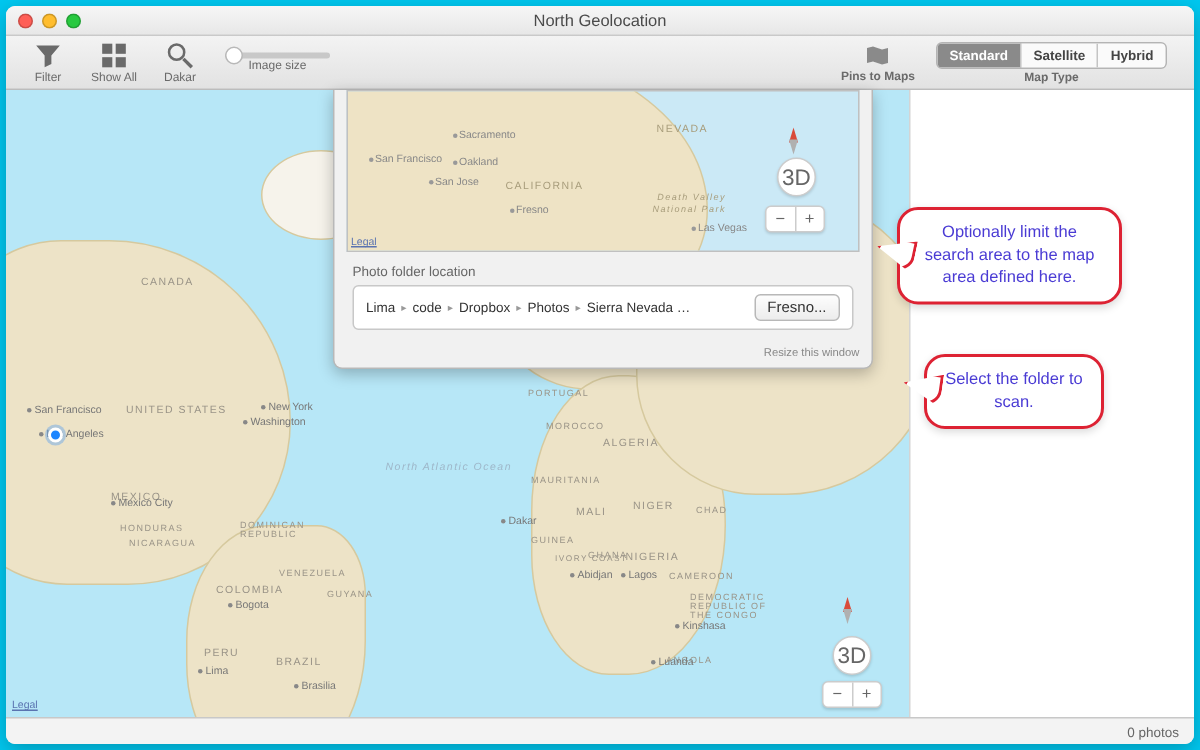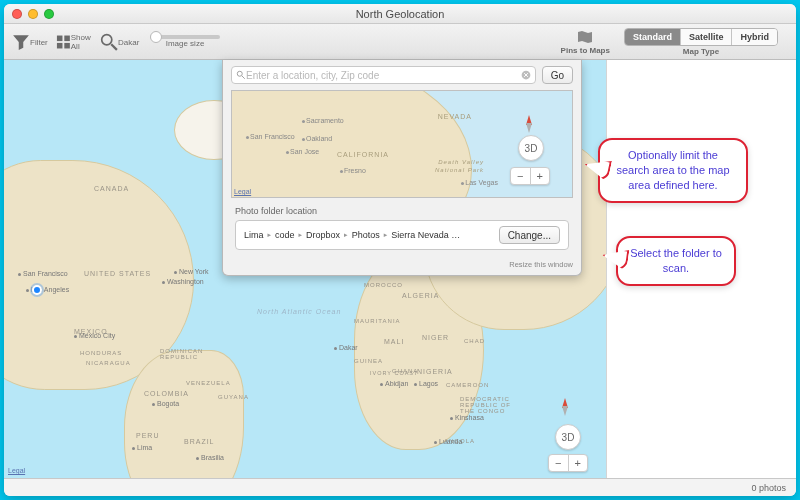--- a/index.html
+++ b/index.html
@@ -4,21 +4,21 @@
 <style>
   * { box-sizing: border-box; margin: 0; padding: 0; font-family: -apple-system, "Helvetica Neue", Arial, sans-serif; }
   body { width: 800px; height: 500px; background: #00c8f0; overflow: hidden; position: relative; }
   .window { position: absolute; top: 4px; left: 4px; right: 4px; bottom: 4px; background: #ececec; border-radius: 6px; box-shadow: 0 4px 14px rgba(0,0,0,0.25); overflow: hidden; display: flex; flex-direction: column; }
   .titlebar { height: 20px; background: linear-gradient(#f6f6f6,#e7e7e7); border-bottom: 1px solid #c9c9c9; display: flex; align-items: center; position: relative; }
   .traffic { display: flex; gap: 6px; margin-left: 8px; }
   .dot { width: 10px; height: 10px; border-radius: 50%; border: 0.5px solid rgba(0,0,0,0.2); }
   .dot.r { background: #ff5f57; } .dot.y { background: #ffbd2e; } .dot.g { background: #28c940; }
   .title { position: absolute; left: 0; right: 0; text-align: center; font-size: 11px; color: #4a4a4a; pointer-events: none; }
   .toolbar { height: 36px; background: linear-gradient(#f3f3f3,#e2e2e2); border-bottom: 1px solid #bcbcbc; display: flex; align-items: center; padding: 0 8px; gap: 4px; }
-  .tool { display: flex; flex-direction: row; align-items: center; width: 40px; }
+  .tool { display: flex; flex-direction: column; align-items: center; width: 40px; }
   .tool .ic { width: 18px; height: 18px; color: #6a6a6a; }
   .tool .lbl { font-size: 8px; color: #6a6a6a; margin-top: 1px; }
   .slider-wrap { display: flex; flex-direction: column; align-items: center; margin-left: 6px; }
   .slider { width: 70px; height: 4px; background: #c8c8c8; border-radius: 2px; position: relative; }
   .slider .knob { position: absolute; left: 0; top: -4px; width: 12px; height: 12px; background: #fff; border: 1px solid #b8b8b8; border-radius: 50%; }
   .spacer { flex: 1; }
   .seg { display: flex; border: 1px solid #b4b4b4; border-radius: 4px; overflow: hidden; height: 18px; }
   .seg div { font-size: 9px; padding: 1px 8px; background: #fafafa; color: #444; border-right: 1px solid #c4c4c4; display: flex; align-items: center; }
   .seg div:last-child { border-right: none; }
   .seg .active { background: #8a8a8a; color: #fff; }
@@ -33,21 +33,21 @@
   .af { top: 190px; left: 350px; width: 130px; height: 200px; border-radius: 45% 50% 50% 40%; }
   .as { top: 70px; left: 420px; width: 200px; height: 200px; border-radius: 40% 50% 50% 40%; }
   .gl { top: 40px; left: 170px; width: 80px; height: 60px; border-radius: 50%; background: #f6f3eb; }
   .maplabel { position: absolute; font-size: 7px; color: #9a9488; letter-spacing: 1px; text-transform: uppercase; pointer-events: none; }
   .city { position: absolute; font-size: 7px; color: #777; }
   .city::before { content: ""; display: inline-block; width: 3px; height: 3px; background: #888; border-radius: 50%; margin-right: 2px; vertical-align: middle; }
   .userloc { position: absolute; width: 10px; height: 10px; background: #1d86ff; border: 2px solid #fff; border-radius: 50%; box-shadow: 0 0 0 2px rgba(29,134,255,0.3); }
   .legal { position: absolute; font-size: 7px; color: #5a73b0; text-decoration: underline; }
   .sidebar { width: 190px; background: #fff; border-left: 1px solid #d4d4d4; }
   .statusbar { height: 18px; border-top: 1px solid #c8c8c8; background: #f3f3f3; display: flex; align-items: center; justify-content: flex-end; padding: 0 10px; font-size: 9px; color: #666; }
-  .ctrl3d { position: absolute; width: 26px; height: 26px; background: #fff; border: 1px solid #ccc; border-radius: 50%; font-size: 10px; color: #666; display: flex; align-items: center; justify-content: center; box-shadow: 0 1px 2px rgba(0,0,0,0.15); }
+  .ctrl3d { position: absolute; width: 26px; height: 26px; background: #fff; border: 1px solid #ccc; border-radius: 50%; font-size: 15px; color: #666; display: flex; align-items: center; justify-content: center; box-shadow: 0 1px 2px rgba(0,0,0,0.15); }
   .zoompm { position: absolute; width: 40px; height: 18px; background: #fff; border: 1px solid #ccc; border-radius: 4px; display: flex; box-shadow: 0 1px 2px rgba(0,0,0,0.15); }
   .zoompm span { flex: 1; text-align: center; font-size: 11px; color: #666; line-height: 16px; }
   .zoompm span:first-child { border-right: 1px solid #ccc; }
   .compass { position: absolute; width: 6px; height: 18px; }
   .compass::before { content: ""; position: absolute; top: 0; left: 0; border-left: 3px solid transparent; border-right: 3px solid transparent; border-bottom: 10px solid #d94b3a; }
   .compass::after { content: ""; position: absolute; bottom: 0; left: 0; border-left: 3px solid transparent; border-right: 3px solid transparent; border-top: 10px solid #b0b0b0; }
   
   .panel { position: absolute; top: 0; left: 218px; width: 360px; background: #f1f1f1; border: 1px solid #b8b8b8; border-top: none; border-radius: 0 0 6px 6px; box-shadow: 0 3px 10px rgba(0,0,0,0.25); z-index: 100; }
   .searchrow { display: flex; gap: 6px; padding: 6px 8px; }
   .searchfield { flex: 1; display: flex; align-items: center; background: #fff; border: 1px solid #c8c8c8; border-radius: 4px; height: 18px; padding: 0 4px; }
@@ -194,34 +194,20 @@
       <div class="compass" style="bottom:62px;right:38px;"></div>
       <div class="ctrl3d" style="bottom:28px;right:25px;">3D</div>
       <div class="zoompm" style="bottom:6px;right:18px;">
         <span>−</span>
         <span>+</span>
       </div>
     </div>
     <div class="sidebar"></div>
 
     <div class="panel">
-      <div class="searchrow">
-        <div class="searchfield">
-          <svg class="sficon" viewBox="0 0 16 16">
-              <circle cx="6" cy="6" r="4" fill="none" stroke="currentColor" stroke-width="1.5"></circle>
-              <line x1="9.5" y1="9.5" x2="14" y2="14" stroke="currentColor" stroke-width="1.5"></line>
-            </svg>
-          <input placeholder="Enter a location, city, Zip code" style="">
-          <svg class="sficon" viewBox="0 0 16 16">
-              <circle cx="8" cy="8" r="7" fill="#bdbdbd"></circle>
-              <path d="M5 5l6 6M11 5l-6 6" stroke="#fff" stroke-width="1.5"></path>
-            </svg>
-        </div>
-        <div class="btn">Go</div>
-      </div>
       <div class="minimap">
         <div class="mland ml1"></div>
         <span class="mlabel" style="top:22px;right:100px;">NEVADA</span>
         <span class="mlabel" style="top:60px;left:105px;">CALIFORNIA</span>
         <span class="mlabel" style="top:68px;right:88px;font-size:6px;font-style:italic;">Death Valley</span>
         <span class="mlabel" style="top:76px;right:88px;font-size:6px;font-style:italic;">National Park</span>
         <span class="mcity" style="top:26px;left:70px;">Sacramento</span>
         <span class="mcity" style="top:42px;left:14px;">San Francisco</span>
         <span class="mcity" style="top:44px;left:70px;">Oakland</span>
         <span class="mcity" style="top:57px;left:54px;">San Jose</span>
@@ -241,21 +227,21 @@
           <span class="crumb">Lima</span>
             <span class="chev">▸</span>
           <span class="crumb">code</span>
             <span class="chev">▸</span>
           <span class="crumb">Dropbox</span>
             <span class="chev">▸</span>
           <span class="crumb">Photos</span>
             <span class="chev">▸</span>
           <span class="crumb" style="max-width:72px;">Sierra Nevada Camping Trip</span>
           <div style="flex:1"></div>
-          <div class="btn">Change...</div>
+          <div class="btn">Fresno...</div>
         </div>
       </div>
       <div class="resizehint">Resize this window</div>
     </div>
 
     <div class="callout c2">
       <div class="tail"></div>
       <span>Select the folder to scan.</span>
     </div>
     <div class="callout c1">

